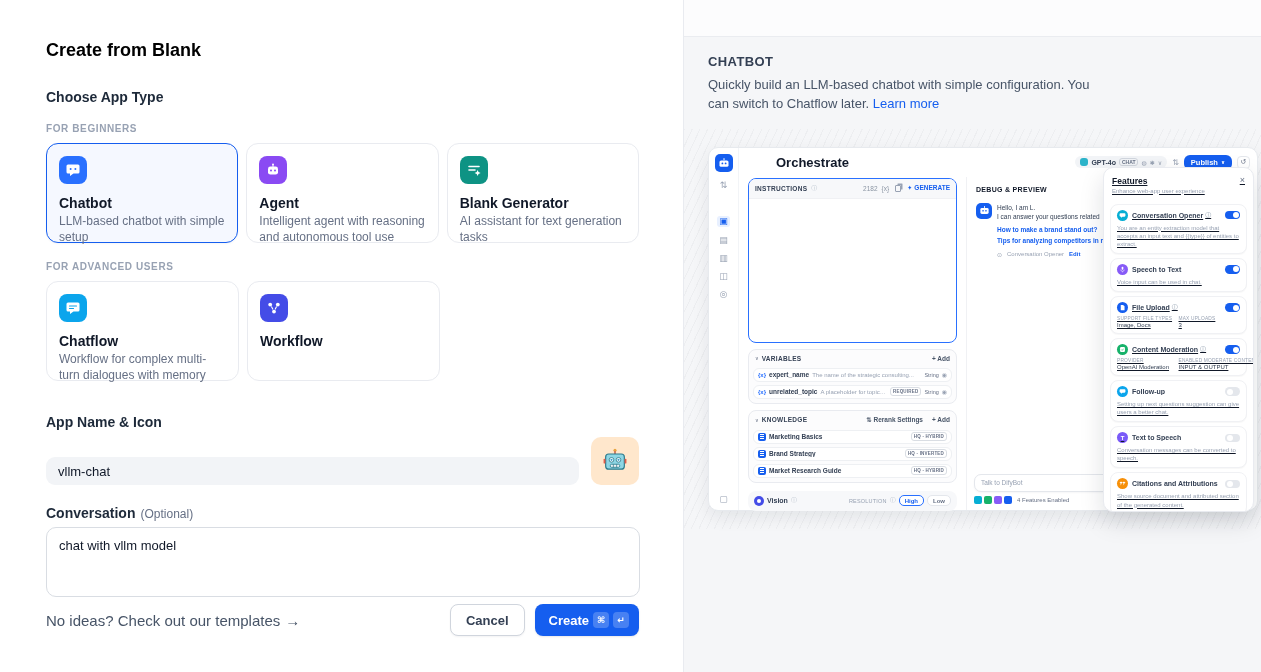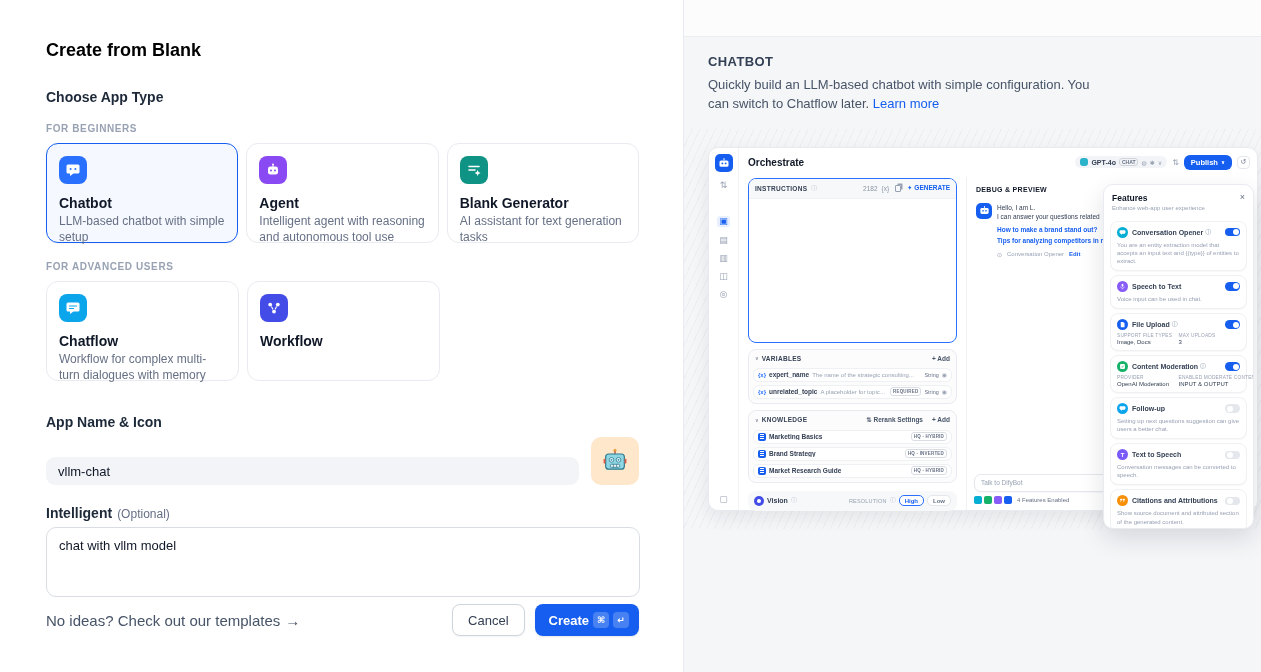--- a/index.html
+++ b/index.html
@@ -22,21 +22,21 @@
   .name-row { display:flex; gap:12px; margin-top:7px; align-items:flex-end; }
   .name-input { flex:1; height:28px; background:#f2f4f7; border:none; border-radius:9px; padding:0 12px; font-size:13px; color:#101828; font-family:inherit; }
   .app-icon-box { width:48px; height:48px; border-radius:10px; background:#ffe7cc; display:flex; align-items:center; justify-content:center; cursor:pointer; }
   .desc-label-row { margin-top:20px; display:flex; align-items:baseline; gap:5px; }
   .optional { font-size:12px; font-weight:400; color:#667085; }
   .desc-textarea { width:594px; height:70px; margin-top:6px; background:#fff; border:1px solid #d9dde3; border-radius:10px; padding:9px 12px; font-size:13px; color:#101828; font-family:inherit; resize:none; line-height:1.4; }
 
   .footer-row { position:absolute; left:46px; right:44px; bottom:36px; display:flex; align-items:center; }
   .templates-link { font-size:15px; color:#475467; cursor:pointer; display:flex; align-items:center; gap:5px; }
   .footer-spacer { flex:1; }
-  .btn-cancel { height:32px; padding:4px 15px; background:#fff; border:1px solid #d0d5dd; border-radius:8px; font-size:13px; font-weight:400; color:#344054; cursor:pointer; font-family:inherit; box-shadow:0 1px 2px rgba(16,24,40,.05); }
+  .btn-cancel { height:32px; padding:4px 15px; background:#fff; border:1px solid #d0d5dd; border-radius:8px; font-size:13px; font-weight:700; color:#344054; cursor:pointer; font-family:inherit; box-shadow:0 1px 2px rgba(16,24,40,.05); }
   .btn-create { height:32px; margin-left:10px; padding:0 10px 0 14px; background:#155eef; border:none; border-radius:8px; font-size:13px; font-weight:600; color:#fff; cursor:pointer; display:flex; align-items:center; gap:4px; font-family:inherit; box-shadow:0 1px 2px rgba(16,24,40,.1); }
   .kbd { width:16px; height:16px; border-radius:4px; background:rgba(255,255,255,.22); font-size:9px; display:flex; align-items:center; justify-content:center; }
 
   
   .right-pane { width:577px; height:672px; background:#f5f6f8; display:flex; flex-direction:column; }
   .top-strip { height:37px; background:#fcfcfd; border-bottom:1px solid #eaecf0; }
   .info-block { padding:17px 24px 15px 24px; }
   .info-heading { font-size:13px; font-weight:700; color:#344054; letter-spacing:.4px; }
   .info-desc { font-size:13px; color:#475467; line-height:1.45; margin-top:7px; max-width:398px; }
   .learn-more { color:#155eef; cursor:pointer; }
@@ -50,21 +50,21 @@
   
   .pv-sidebar { width:30px; border-right:1px solid #f2f4f7; display:flex; flex-direction:column; align-items:center; padding:6px 0; flex-shrink:0; }
   .pv-applogo { width:18px; height:18px; border-radius:5px; background:#155eef; display:flex; align-items:center; justify-content:center; }
   .pv-sb-ic { font-size:9px; color:#98a2b3; margin-top:9px; line-height:1; }
   .pv-sb-ic.active { color:#155eef; background:#e8f0ff; border-radius:3px; padding:1px 2px; }
   .pv-sb-group { margin-top:26px; display:flex; flex-direction:column; align-items:center; }
   .pv-sb-bottom { margin-top:auto; }
 
   .pv-main { flex:1; display:flex; flex-direction:column; min-width:0; }
   .pv-topbar { height:29px; display:flex; align-items:center; padding:0 7px 0 9px; gap:5px; }
-  .pv-title { font-size:10px; font-weight:700; color:#101828; }
+  .pv-title { font-size:13px; font-weight:700; color:#101828;margin-left:28px; }
   .pv-topbar .sp { flex:1; }
   .model-pill { display:flex; align-items:center; gap:3px; background:#f2f4f7; border-radius:6px; padding:2px 5px; }
   .model-dot { width:8px; height:8px; border-radius:3px; background:#2bb3c9; }
   .model-name { font-size:7px; font-weight:600; color:#344054; }
   .model-badge { font-size:5px; font-weight:600; color:#667085; border:1px solid #d0d5dd; border-radius:3px; padding:0 2px; }
   .mini-ic { font-size:6px; color:#98a2b3; }
   .btn-publish { background:#155eef; color:#fff; font-size:7.5px; font-weight:600; border-radius:6px; padding:3px 7px; display:flex; gap:3px; align-items:center; }
   .clock-ic { width:13px; height:13px; border:1px solid #e4e7ec; border-radius:4px; font-size:7px; color:#667085; display:flex; align-items:center; justify-content:center; }
 
   .pv-content { flex:1; display:flex; min-height:0; }
@@ -119,21 +119,21 @@
   .dbg-meta-t { font-size:6px; color:#98a2b3; }
   .dbg-edit { font-size:6px; font-weight:600; color:#155eef; }
   .dbg-bottom { position:absolute; left:7px; bottom:6px; width:160px; }
   .talk-input { height:18px; background:#fff; border:1px solid #e4e7ec; border-radius:7px; display:flex; align-items:center; padding:0 6px; box-shadow:0 1px 2px rgba(16,24,40,.04); }
   .talk-ph { font-size:6.5px; color:#98a2b3; }
   .feat-enabled-row { display:flex; align-items:center; gap:2px; margin-top:4px; }
   .fe-ic { width:8px; height:8px; border-radius:2px; }
   .fe-label { font-size:6px; color:#667085; margin-left:3px; }
 
   
-  .features-card { position:absolute; left:394px; top:36px; width:151px; height:345px; background:#fff; border:1px solid #e9ebf0; border-radius:10px; box-shadow:0 10px 24px rgba(16,24,40,.13); overflow:hidden; }
+  .features-card { position:absolute; left:394px; top:19px; width:151px; height:345px; background:#fff; border:1px solid #e9ebf0; border-radius:10px; box-shadow:0 10px 24px rgba(16,24,40,.13); overflow:hidden;text-decoration:underline; }
   .fc-head { padding:8px 8px 3px; }
   .fc-title-row { display:flex; align-items:center; }
   .fc-title { font-size:8.5px; font-weight:800; color:#101828; flex:1; }
   .fc-close { font-size:9px; color:#667085; line-height:1; }
   .fc-sub { font-size:6px; color:#98a2b3; margin-top:2px; }
   .fc-list { padding:3px 6px; }
   .feat-item { border:1px solid #f0f1f4; background:#fff; border-radius:8px; padding:5px 6px; margin-top:4px; box-shadow:0 1px 1px rgba(16,24,40,.03); }
   .fi-head { display:flex; align-items:center; gap:4px; }
   .fi-ic { width:11px; height:11px; border-radius:50%; display:flex; align-items:center; justify-content:center; flex-shrink:0; }
   .fi-ic svg { width:7px; height:7px; }
@@ -234,21 +234,21 @@
         <circle cx="15" cy="11" r="2" fill="#fff" stroke="#2b7a8c" stroke-width=".7"></circle>
         <circle cx="9" cy="11" r=".9" fill="#3a9fc9"></circle>
         <circle cx="15" cy="11" r=".9" fill="#3a9fc9"></circle>
         <rect x="8" y="14.8" width="8" height="2.6" rx="1" fill="#eef2f4" stroke="#2b7a8c" stroke-width=".7"></rect>
         <path d="M10.6 14.8v2.6M13.4 14.8v2.6" stroke="#2b7a8c" stroke-width=".6"></path>
       </svg>
     </div>
   </div>
 
   <div class="desc-label-row">
-    <span class="section-head" style="margin-top:0">Intelligent</span>
+    <span class="section-head" style="margin-top:0">Conversation</span>
     <span class="optional">(Optional)</span>
   </div>
   <textarea class="desc-textarea" style="">chat with vllm model</textarea>
 
   <div class="footer-row">
     <div class="templates-link">
       <span>No ideas? Check out our templates</span>
       <span>→</span>
     </div>
     <div class="footer-spacer"></div>

